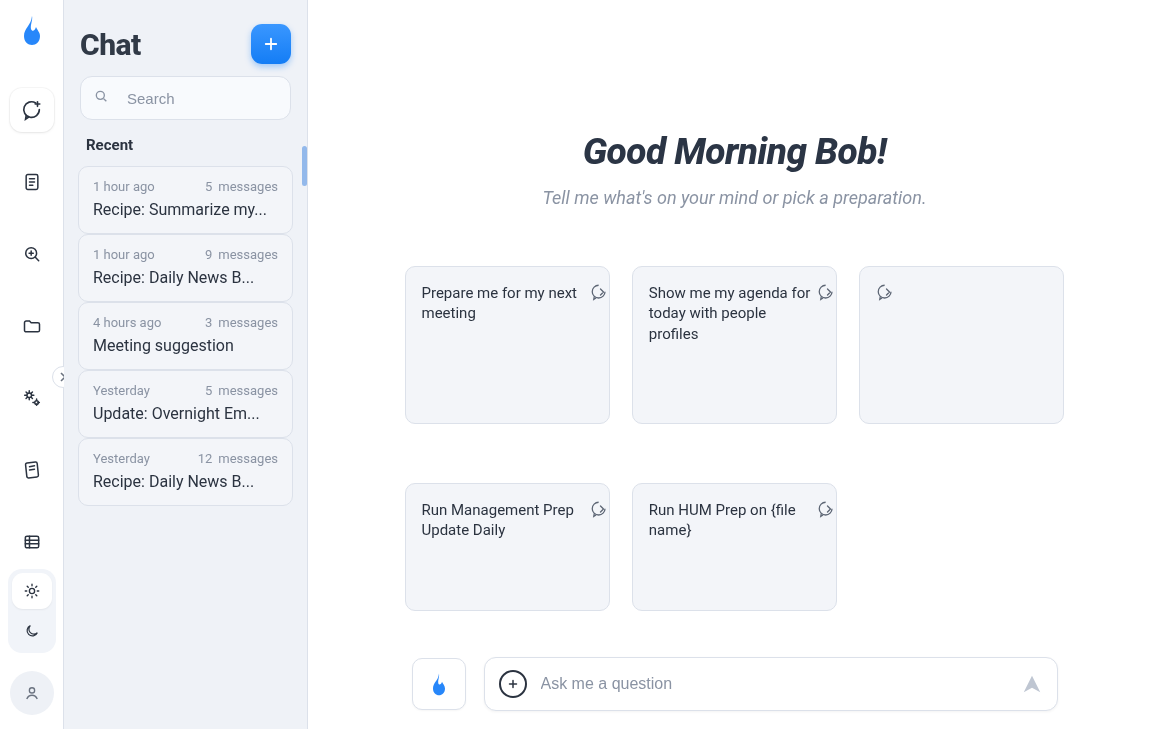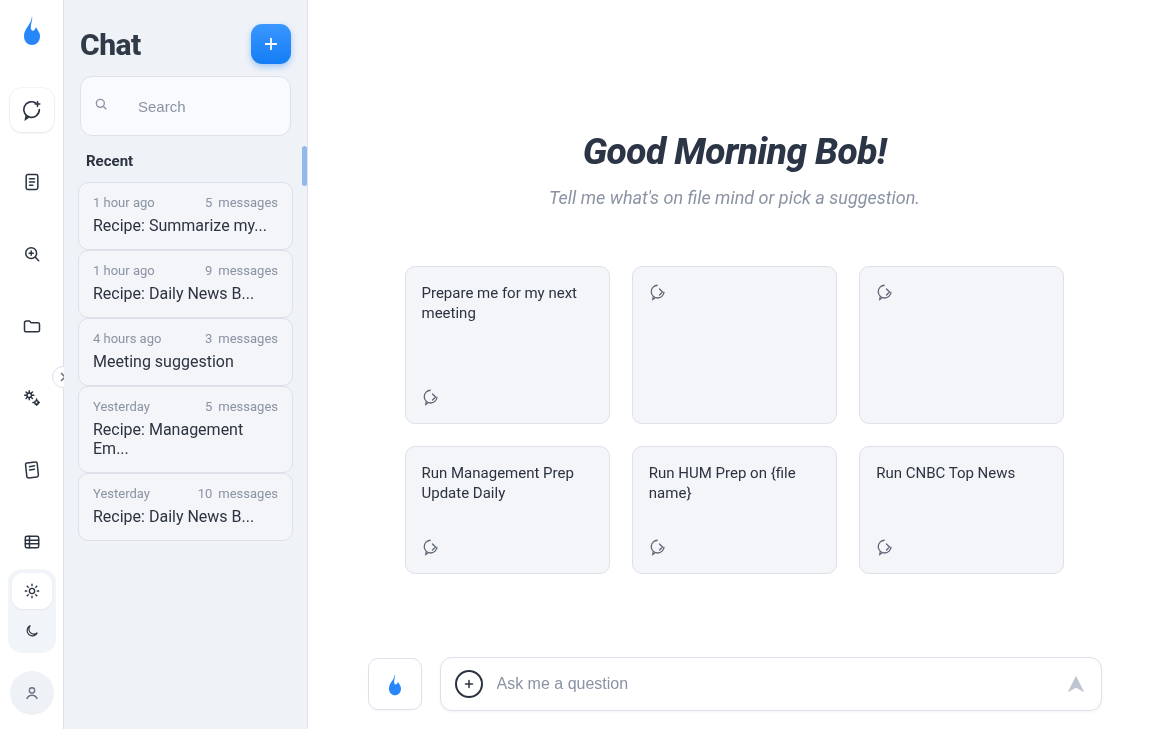--- a/index.html
+++ b/index.html
@@ -92,22 +92,22 @@
   }
   .conv-title{font-size:30px;font-weight:800;letter-spacing:-0.5px;}
   .new-chat-btn{
     width:40px;height:40px;border-radius:11px;
     background:linear-gradient(180deg,#3A97FF,#147DF5);
     box-shadow:0 3px 6px rgba(20,125,245,.35);
     display:flex;align-items:center;justify-content:center;cursor:pointer;color:#fff;
   }
   .search-box{
     margin:0 16px 10px 16px;
-    height:60px;border-radius:12px;background:#F8FAFD;border:1px solid var(--border);
-    display:flex;align-items:center;gap:27px;padding:0 12px;
+    height:44px;border-radius:12px;background:#F8FAFD;border:1px solid var(--border);
+    display:flex;align-items:center;gap:16px;padding:0 12px;
     color:var(--muted);
   }
   .search-box input{
     border:none;outline:none;background:transparent;flex:1;
     font-size:15px;color:var(--text);
   }
   .search-box input::placeholder{color:var(--muted);}
   .section-label{
     padding:6px 16px 12px 22px;font-weight:700;font-size:15px;color:#2B3340;
   }
@@ -146,38 +146,38 @@
     margin:58px auto 0 auto;
     width:660px;
     display:grid;grid-template-columns:repeat(3,1fr);gap:22px;
   }
   .sugg{
     background:var(--card);
     border:1px solid var(--border);
     border-radius:10px;
     min-height:158px;
     padding:16px 1px 12px 16px;
-    display:flex;flex-direction:column;justify-content:space-between;
+    display:flex;flex-direction:row;justify-content:space-between;
     cursor:pointer;
     font-size:15px;line-height:1.35;color:#2B3340;
   }
   .sugg .chat-ic{color:#5C6574;}
-  .sugg.short{min-height:128px;}
+  .sugg.short{min-height:128px;margin-top:37px;}
 
   .composer{
     position:absolute;left:0;right:0;bottom:18px;
     display:flex;justify-content:center;gap:18px;align-items:center;
   }
   .comp-left-btn{
     width:54px;height:52px;border-radius:10px;border:1px solid var(--border);
     background:var(--white);display:flex;align-items:center;justify-content:center;
     box-shadow:0 1px 2px rgba(0,0,0,.04);cursor:pointer;
   }
   .comp-box{
-    width:662px;height:54px;border-radius:12px;border:1px solid var(--border);
+    width:574px;height:54px;border-radius:12px;border:1px solid var(--border);
     background:var(--white);display:flex;align-items:center;gap:12px;padding:0 14px;
     box-shadow:0 1px 3px rgba(0,0,0,.05);
   }
   .comp-plus{
     width:28px;height:28px;border:2px solid #2B3340;border-radius:50%;
     display:flex;align-items:center;justify-content:center;cursor:pointer;color:#2B3340;
     flex-shrink:0;
   }
   .comp-input{
     flex:1;border:none;outline:none;font-size:16px;color:var(--text);
@@ -325,54 +325,55 @@
       <div class="conv-titleline">Meeting suggestion</div>
     </div>
     <div class="conv-card">
       <div class="conv-meta">
           <span>Yesterday</span>
         <span class="count">
             <span>5</span>
             <span>messages</span>
           </span>
         </div>
-      <div class="conv-titleline">Recipe: Management Em...</div>
+      <div class="conv-titleline">Update: Overnight Em...</div>
     </div>
     <div class="conv-card">
       <div class="conv-meta">
           <span>Yesterday</span>
         <span class="count">
-            <span>10</span>
+            <span>12</span>
             <span>messages</span>
           </span>
         </div>
       <div class="conv-titleline">Recipe: Daily News B...</div>
     </div>
   </div>
   <div class="conv-scroll-indicator"></div>
 </div>
 
 <div class="main">
   <div class="hero">
     <div class="hero-title">Good Morning Bob!</div>
-    <div class="hero-sub">Tell me what's on file mind or pick a suggestion.</div>
+    <div class="hero-sub">Tell me what's on your mind or pick a preparation.</div>
   </div>
 
   <div class="grid">
     <div class="sugg">
       <div>Prepare me for my next meeting</div>
       <div class="chat-ic">
         <svg width="18" height="18" viewBox="0 0 24 24" fill="none" stroke="#5C6574" stroke-width="1.7">
             <path d="M20 11.5A8.5 8.5 0 1 1 11.5 3"></path>
             <path d="M8 20l-3 2 .7-4"></path>
             <path d="M14 8l4 4-4 4" stroke-linecap="round" stroke-linejoin="round"></path>
           </svg>
       </div>
     </div>
     <div class="sugg">
+      <div>Show me my agenda for today with people profiles</div>
       <div class="chat-ic">
         <svg width="18" height="18" viewBox="0 0 24 24" fill="none" stroke="#5C6574" stroke-width="1.7">
             <path d="M20 11.5A8.5 8.5 0 1 1 11.5 3"></path>
             <path d="M8 20l-3 2 .7-4"></path>
             <path d="M14 8l4 4-4 4" stroke-linecap="round" stroke-linejoin="round"></path>
           </svg>
       </div>
     </div>
     <div class="sugg">
       <div class="chat-ic">
@@ -396,30 +397,20 @@
     <div class="sugg short">
       <div>Run HUM Prep on {file name}</div>
       <div class="chat-ic">
         <svg width="18" height="18" viewBox="0 0 24 24" fill="none" stroke="#5C6574" stroke-width="1.7">
             <path d="M20 11.5A8.5 8.5 0 1 1 11.5 3"></path>
             <path d="M8 20l-3 2 .7-4"></path>
             <path d="M14 8l4 4-4 4" stroke-linecap="round" stroke-linejoin="round"></path>
           </svg>
       </div>
     </div>
-    <div class="sugg short">
-      <div>Run CNBC Top News</div>
-      <div class="chat-ic">
-        <svg width="18" height="18" viewBox="0 0 24 24" fill="none" stroke="#5C6574" stroke-width="1.7">
-            <path d="M20 11.5A8.5 8.5 0 1 1 11.5 3"></path>
-            <path d="M8 20l-3 2 .7-4"></path>
-            <path d="M14 8l4 4-4 4" stroke-linecap="round" stroke-linejoin="round"></path>
-          </svg>
-      </div>
-    </div>
   </div>
 
   <div class="composer">
     <div class="comp-left-btn">
       <svg width="18" height="24" viewBox="0 0 24 32" fill="none">
         <path d="M12 2 C11 12 4 14 4 22 C4 28 8 31 12 31 C16 31 20 28 20 22 C20 18 17 16 16 13 C15 17 12 18 11 15 C10 11 13 6 12 2 Z" fill="#2787FA"></path>
       </svg>
     </div>
     <div class="comp-box">
       <div class="comp-plus">

